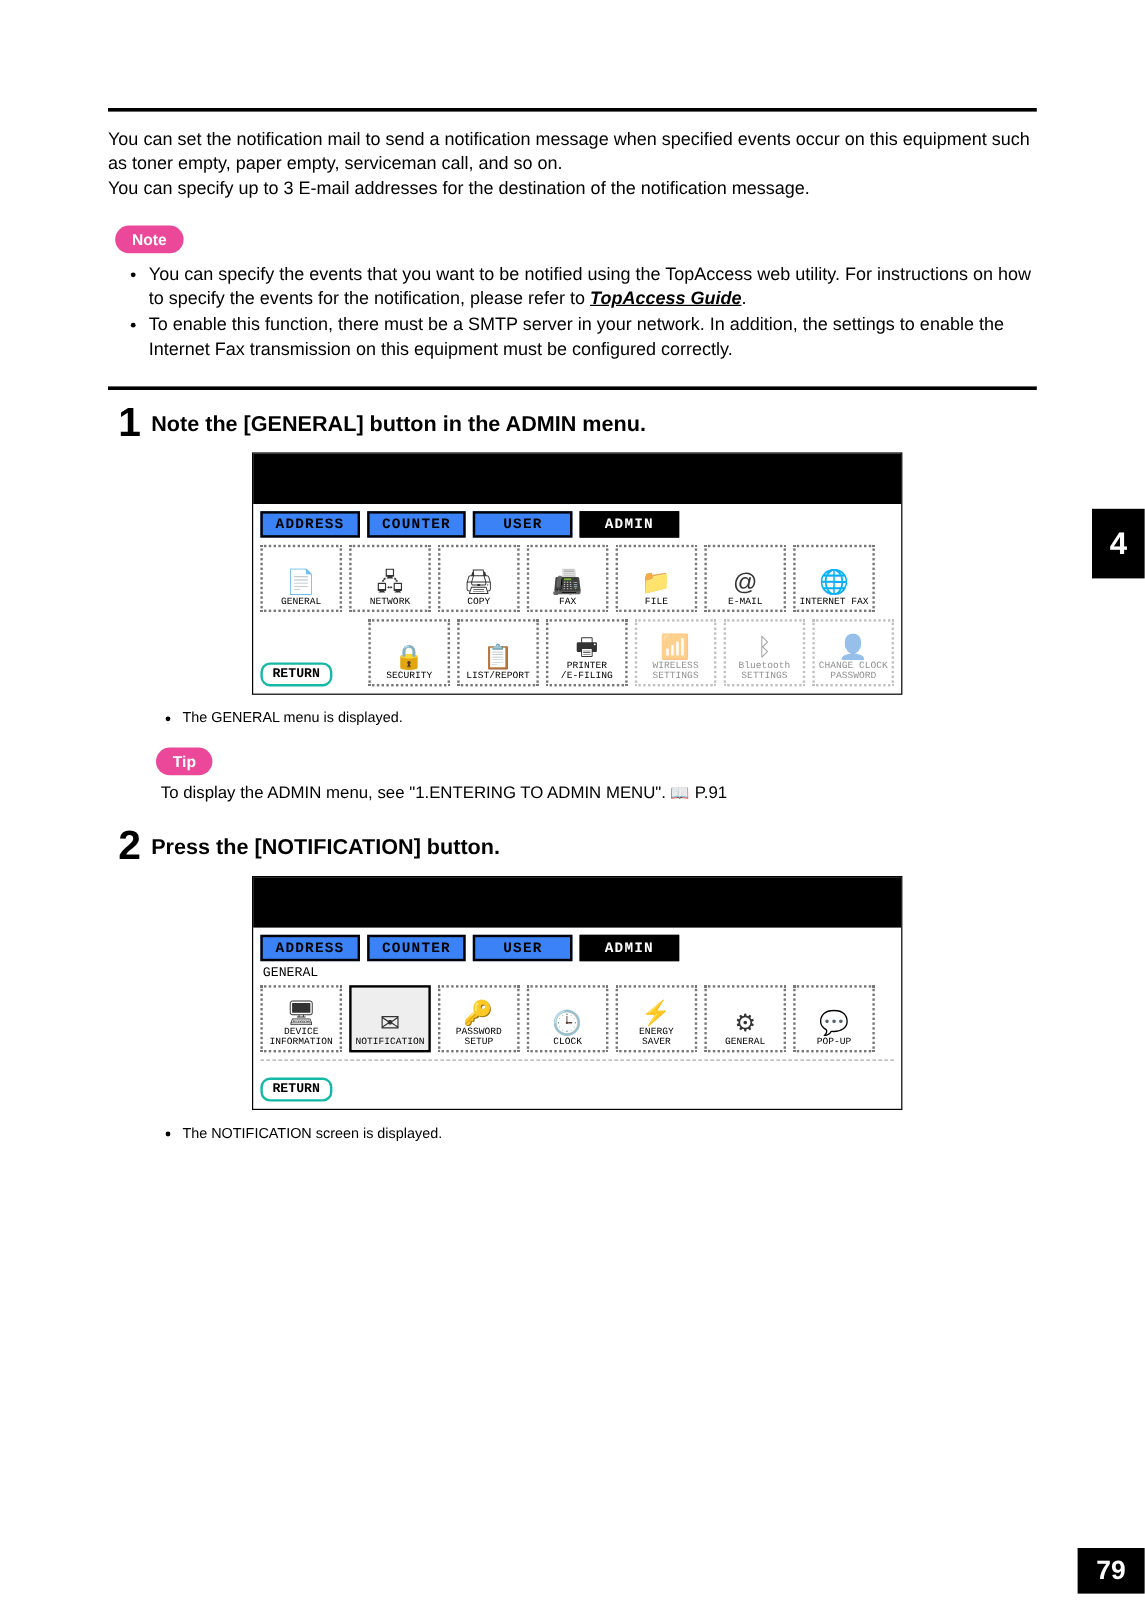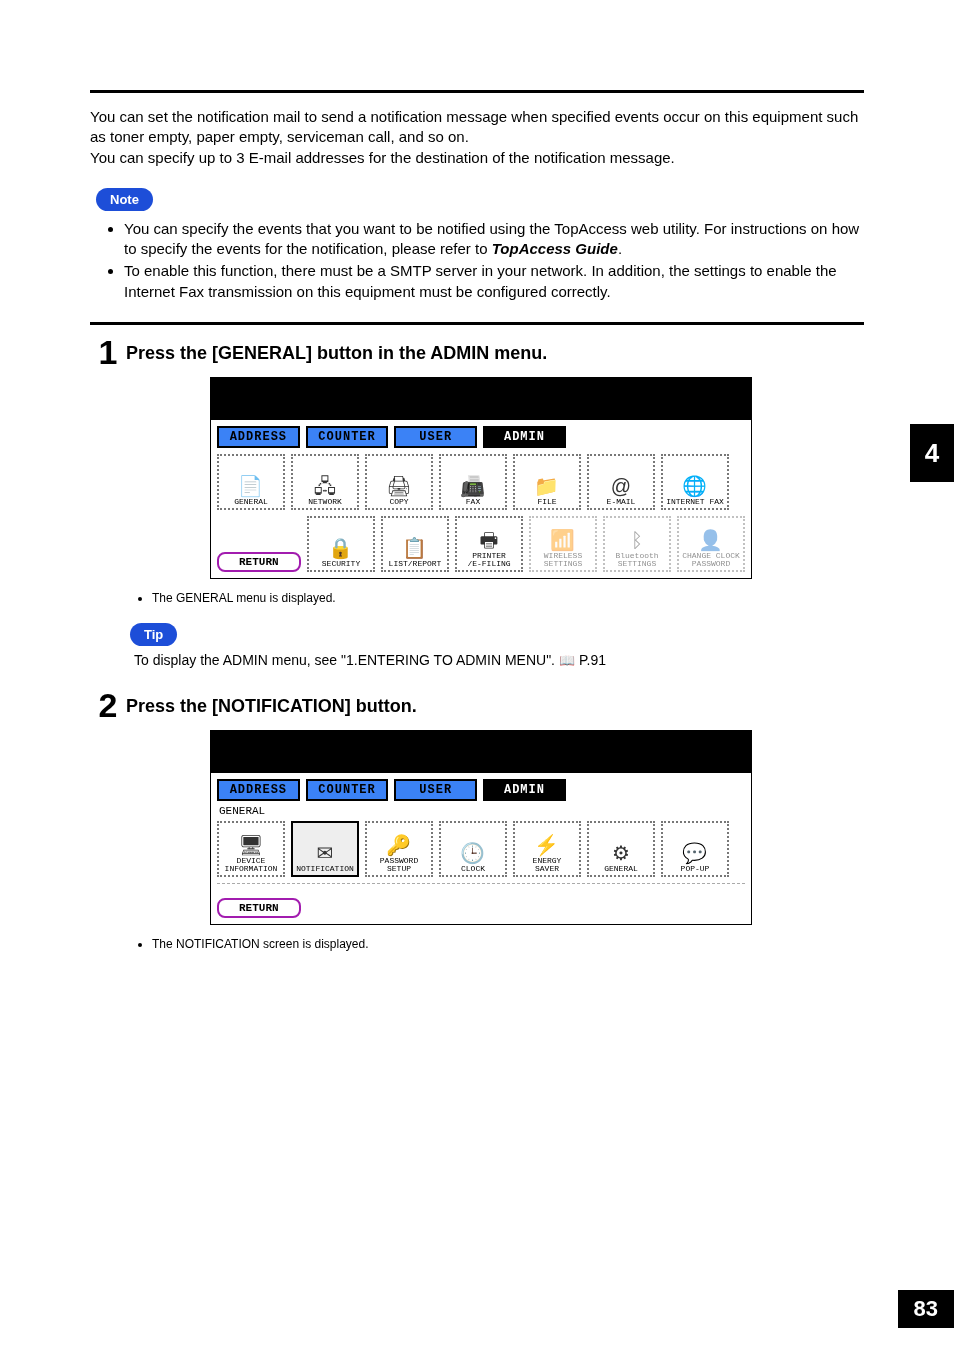--- a/index.html
+++ b/index.html
@@ -24,21 +24,21 @@
     border-top: 3px solid #000;
     margin: 0 0 14px 0;
   }
   .intro {
     font-size: 15px;
     line-height: 1.35;
     margin-bottom: 20px;
   }
   .note-badge, .tip-badge {
     display: inline-block;
-    background: #1d4ed8;
+    background: #ec4899;
     color: #fff;
     font-weight: bold;
     font-size: 13px;
     padding: 4px 14px;
     border-radius: 14px;
     margin-left: 6px;
   }
   .tip-badge {
     margin-left: 40px;
     margin-top: 6px;
@@ -49,20 +49,21 @@
     padding-left: 34px;
     font-size: 15px;
     line-height: 1.35;
   }
   .note-list li {
     margin-bottom: 2px;
   }
   .ref-italic {
     font-style: italic;
     font-weight: bold;
+    text-decoration: underline;
   }
   .steps-rule {
     border: none;
     border-top: 3px solid #000;
     margin: 0 0 10px 0;
   }
   .step {
     display: flex;
     align-items: flex-start;
     margin-bottom: 6px;
@@ -151,26 +152,26 @@
     line-height: 1;
     white-space: pre-line;
   }
   .bottomrow {
     display: flex;
     justify-content: space-between;
     align-items: flex-end;
     padding: 4px 6px 6px 6px;
   }
   .returnbtn {
-    border: 2px solid #a21caf;
+    border: 2px solid #14b8a6;
     border-radius: 8px;
     font-family: "Courier New", monospace;
     font-weight: bold;
     font-size: 11px;
-    padding: 2px 20px;
+    padding: 2px 8px;
     background: #fff;
   }
   .sub-bullet {
     font-size: 12px;
     margin-left: 44px;
     list-style: disc;
     padding-left: 18px;
   }
   .sub-bullet li { margin-bottom: 4px; }
   .tip-text {
@@ -225,21 +226,21 @@
       <span>You can specify the events that you want to be notified using the TopAccess web utility.  For instructions on how to specify the events for the notification, please refer to </span><span class="ref-italic">TopAccess Guide</span><span>.</span>
     </li>
     <li>To enable this function, there must be a SMTP server in your network.  In addition, the settings to enable the Internet Fax transmission on this equipment must be configured correctly.</li>
   </ul>
 
   <hr class="steps-rule">
 
   
   <div class="step">
     <div class="step-num">1</div>
-    <div class="step-title">Press the [GENERAL] button in the ADMIN menu.</div>
+    <div class="step-title">Note the [GENERAL] button in the ADMIN menu.</div>
   </div>
 
   <div class="screenshot">
     <div class="screen-topbar"></div>
     <div class="tabrow">
       <div class="tab">ADDRESS</div>
       <div class="tab">COUNTER</div>
       <div class="tab">USER</div>
       <div class="tab active">ADMIN</div>
       <div style="flex:2.2"></div>
@@ -373,13 +374,13 @@
     </div>
   </div>
 
   <ul class="sub-bullet">
     <li>The NOTIFICATION screen is displayed.</li>
   </ul>
 
 </div>
 
 <div class="side-tab">4</div>
-<div class="page-footer">83</div>
+<div class="page-footer">79</div>
 
 </body></html>

